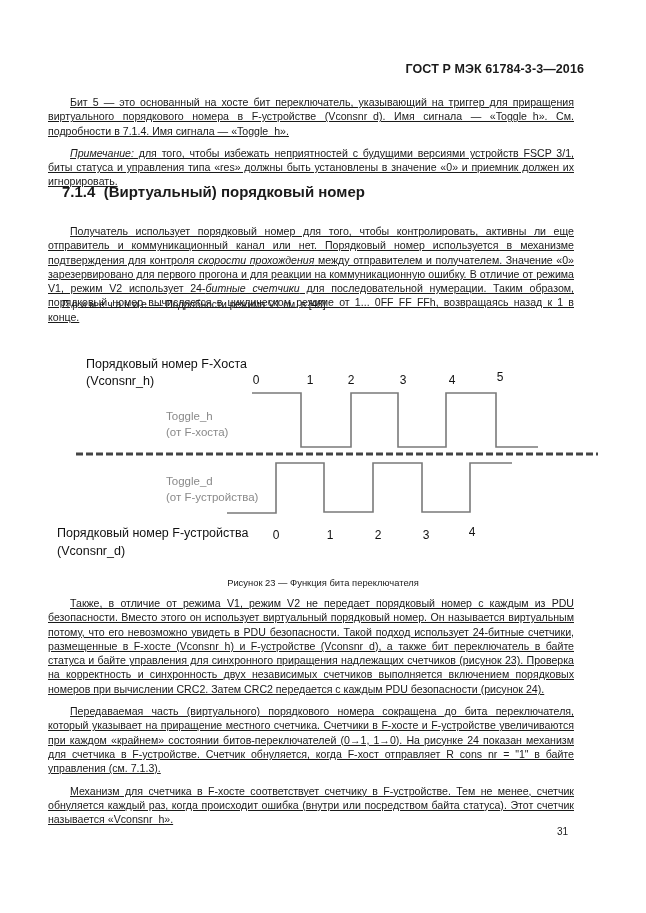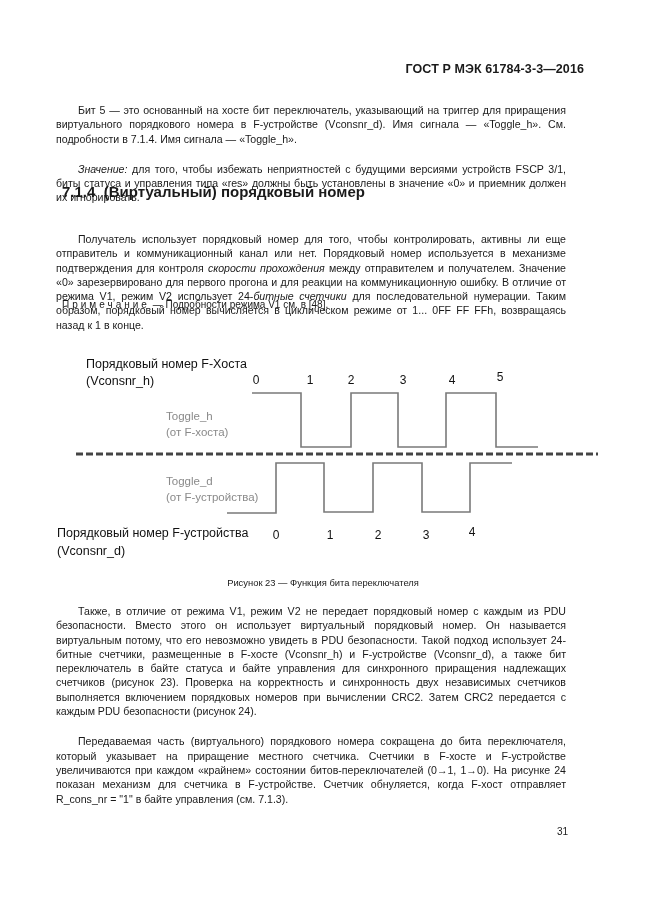--- a/index.html
+++ b/index.html
@@ -1,35 +1,35 @@
 <!DOCTYPE html>
 <html><head>
 <meta charset="utf-8">
 <style>
   html,body{margin:0;padding:0;background:#fff;}
   body{width:646px;height:913px;position:relative;overflow:hidden;font-family:"Liberation Sans",sans-serif;color:#1a1a1a;}
   .header{position:absolute;top:62px;right:62px;font-weight:bold;font-size:12.5px;letter-spacing:0.1px;}
   .txt{position:absolute;left:40px;width:542px;font-size:10.6px;line-height:14.3px;text-align:justify;}
-  .p{margin:16px;text-indent:22px;}
+  .p{margin:8px;text-indent:22px;text-decoration:underline;}
   .sec{position:absolute;left:62px;top:183px;font-weight:bold;font-size:15px;}
   .note{position:absolute;left:62px;top:299px;font-size:10px;}
   .note .sp{letter-spacing:3px;}
   .fig{position:absolute;left:0;top:340px;width:646px;height:230px;}
   .caption{position:absolute;left:0;width:646px;top:577px;text-align:center;font-size:9.4px;}
   .pagenum{position:absolute;left:557px;top:826px;font-size:10px;}
   i{font-style:italic;}
 </style>
 </head>
 <body>
 
 <div class="header">ГОСТ Р МЭК 61784-3-3—2016</div>
 
 <div class="txt" style="top:87px;">
   <p class="p">Бит 5 — это основанный на хосте бит переключатель, указывающий на триггер для приращения виртуального порядкового номера в F-устройстве (Vconsnr_d). Имя сигнала — «Toggle_h». См. подробности в 7.1.4. Имя сигнала — «Toggle_h».</p>
-  <p class="p"><i>Значение:</i><span> для того, чтобы избежать неприятностей с будущими версиями устройств FSCP 3/1, биты статуса и управления типа «res» должны быть установлены в значение «0» и приемник должен их игнорировать.</span></p>
+  <p class="p"><i>Примечание:</i><span> для того, чтобы избежать неприятностей с будущими версиями устройств FSCP 3/1, биты статуса и управления типа «res» должны быть установлены в значение «0» и приемник должен их игнорировать.</span></p>
 </div>
 
 <div class="sec"><span>7.1.4</span>&nbsp; <span>(Виртуальный) порядковый номер</span></div>
 
 <div class="txt" style="top:216px;">
   <p class="p"><span>Получатель использует порядковый номер для того, чтобы контролировать, активны ли еще отправитель и коммуникационный канал или нет. Порядковый номер используется в механизме подтверждения для контроля </span><i>скорости прохождения</i><span> между отправителем и получателем. Значение «0» зарезервировано для первого прогона и для реакции на коммуникационную ошибку. В отличие от режима V1, режим V2 использует 24-</span><i>битные счетчики</i><span> для последовательной нумерации. Таким образом, порядковый номер вычисляется в циклическом режиме от 1... 0FF FF FFh, возвращаясь назад к 1 в конце.</span></p>
 </div>
 
 <div class="note"><span class="sp">Примечание</span><span> — Подробности режима V1 см. в [48].</span></div>
 
@@ -68,15 +68,16 @@
     <text x="426" y="539">3</text>
     <text x="472" y="536">4</text>
   </g>
 </svg>
 
 <div class="caption">Рисунок 23 — Функция бита переключателя</div>
 
 <div class="txt" style="top:588px;">
   <p class="p">Также, в отличие от режима V1, режим V2 не передает порядковый номер с каждым из PDU безопасности. Вместо этого он использует виртуальный порядковый номер. Он называется виртуальным потому, что его невозможно увидеть в PDU безопасности. Такой подход использует 24-битные счетчики, размещенные в F-хосте (Vconsnr_h) и F-устройстве (Vconsnr_d), а также бит переключатель в байте статуса и байте управления для синхронного приращения надлежащих счетчиков (рисунок 23). Проверка на корректность и синхронность двух независимых счетчиков выполняется включением порядковых номеров при вычислении CRC2. Затем CRC2 передается с каждым PDU безопасности (рисунок 24).</p>
   <p class="p">Передаваемая часть (виртуального) порядкового номера сокращена до бита переключателя, который указывает на приращение местного счетчика. Счетчики в F-хосте и F-устройстве увеличиваются при каждом «крайнем» состоянии битов-переключателей (0→1, 1→0). На рисунке 24 показан механизм для счетчика в F-устройстве. Счетчик обнуляется, когда F-хост отправляет R_cons_nr = "1" в байте управления (см. 7.1.3).</p>
+  <p class="p">Механизм для счетчика в F-хосте соответствует счетчику в F-устройстве. Тем не менее, счетчик обнуляется каждый раз, когда происходит ошибка (внутри или посредством байта статуса). Этот счетчик называется «Vconsnr_h».</p>
 </div>
 
 <div class="pagenum">31</div>
 
 </body></html>

